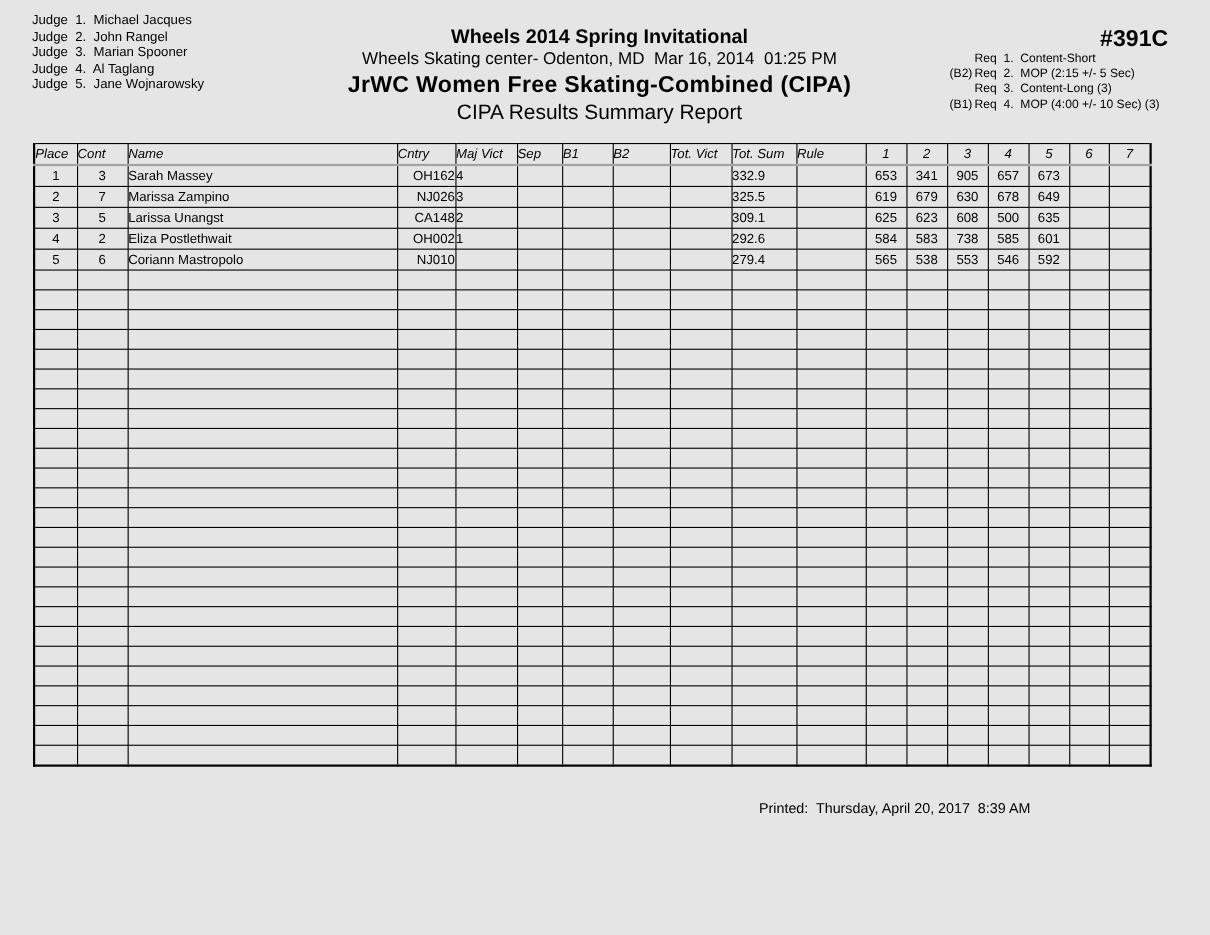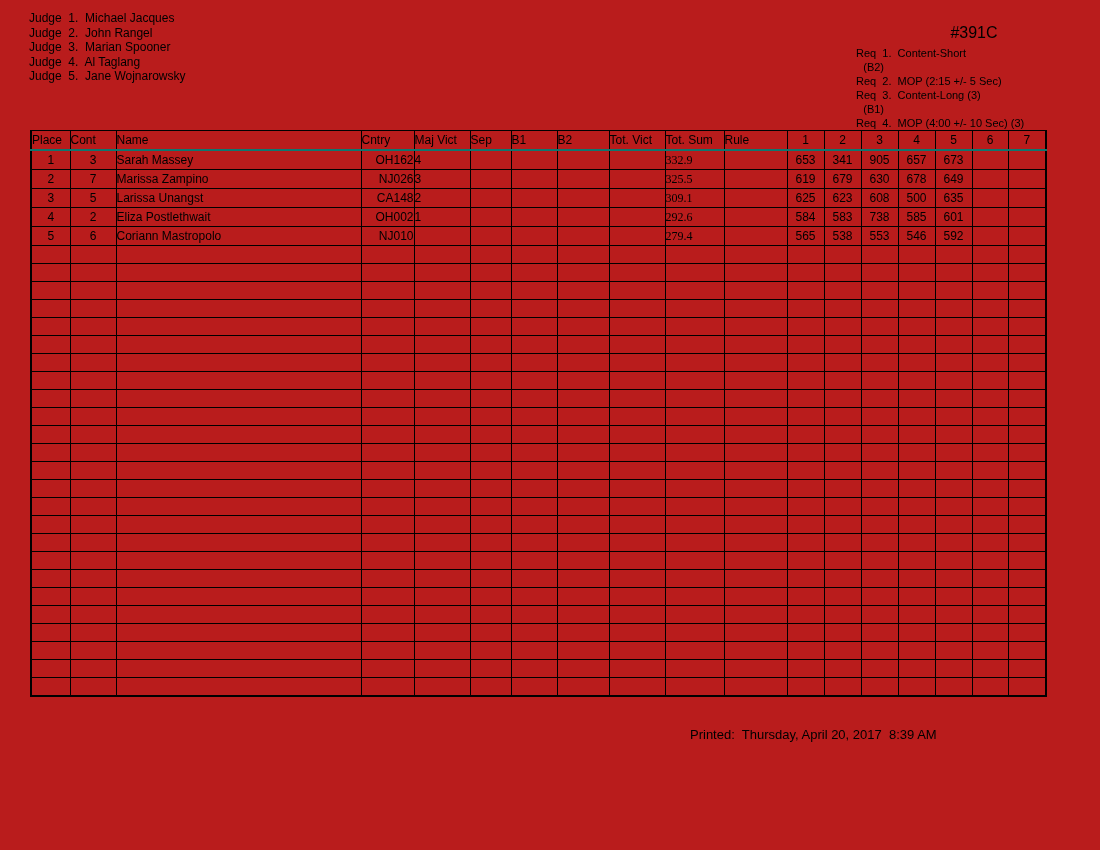--- a/index.html
+++ b/index.html
@@ -1,21 +1,21 @@
 <!DOCTYPE html>
 <html><head>
 <meta charset="utf-8">
 <style>
   * { box-sizing: border-box; }
   html, body { margin: 0; padding: 0; background: #ffffff; }
   .page {
     position: relative;
     width: 1100px;
     height: 850px;
-    background: #b91c1c;
+    background: #e5e5e5;
     color: #000000;
     font-family: "Liberation Sans", sans-serif;
     overflow: hidden;
   }
   .judges {
     position: absolute;
     left: 29px;
     top: 11px;
     font-size: 12px;
     line-height: 14.5px;
@@ -31,32 +31,32 @@
   .center-header div { white-space: pre; }
   .comp-title   { font-size: 18px; font-weight: bold; line-height: 22px; }
   .venue-line   { font-size: 15.5px; line-height: 20px; }
   .event-title  { font-size: 21px; font-weight: bold; line-height: 27px; letter-spacing: 0.3px; }
   .report-title { font-size: 19px; line-height: 23px; }
   .event-number {
     position: absolute;
     left: 886px;
     top: 24px;
     width: 176px;
-    text-align: center;
-    font-size: 16px;
-    font-weight: normal;
+    text-align: right;
+    font-size: 21px;
+    font-weight: bold;
   }
   .reqs {
     position: absolute;
     left: 856px;
     top: 46px;
     font-size: 11px;
     line-height: 14px;
   }
-  .req-line { display: flex; flex-direction: column; }
+  .req-line { display: flex; }
   .req-prefix { width: 28px; text-align: right; margin-right: 2px; white-space: pre; }
   .req-text { white-space: pre; }
   table.results {
     position: absolute;
     left: 30px;
     top: 130px;
     width: 1015px;
     border-collapse: collapse;
     table-layout: fixed;
     font-size: 12px;
@@ -65,29 +65,29 @@
   }
   table.results th, table.results td {
     border: 1px solid #000;
     height: 18px;
     padding: 0;
     font-weight: normal;
     overflow: hidden;
     white-space: nowrap;
     line-height: 18px;
   }
-  table.results thead th { border-bottom: 2px solid #0f766e; }
+  table.results thead th { border-bottom: 2px solid #a3a3a3; font-style: italic; }
   .hdr-l { text-align: left; padding-left: 4px; }
   .hdr-c { text-align: center; }
   .al-c { text-align: center; }
   .al-l { text-align: left; padding-left: 4px; }
   .al-name  { text-align: left; padding-left: 6px; margin-left: 21px; }
   .al-cntry { text-align: right; padding-left: 5px; }
   .al-maj   { text-align: left; padding-left: 13px; }
-  .al-sum   { text-align: left; padding-left: 8px; font-family: Liberation Serif, serif; }
+  .al-sum   { text-align: left; padding-left: 8px; }
   .footer-printed {
     position: absolute;
     left: 690px;
     top: 727px;
     font-size: 13px;
     white-space: pre;
   }
 </style>
 </head>
 <body>
@@ -95,20 +95,26 @@
 <div class="page">
 
   <div class="judges">
     <div>Judge  1.  Michael Jacques</div>
     <div>Judge  2.  John Rangel</div>
     <div>Judge  3.  Marian Spooner</div>
     <div>Judge  4.  Al Taglang</div>
     <div>Judge  5.  Jane Wojnarowsky</div>
   </div>
 
+  <div class="center-header">
+    <div class="comp-title">Wheels 2014 Spring Invitational</div>
+    <div class="venue-line">Wheels Skating center- Odenton, MD  Mar 16, 2014  01:25 PM</div>
+    <div class="event-title">JrWC Women Free Skating-Combined (CIPA)</div>
+    <div class="report-title">CIPA Results Summary Report</div>
+  </div>
 
   <div class="event-number">#391C</div>
 
   <div class="reqs">
     <div class="req-line">
       <span class="req-prefix"></span>
       <span class="req-text">Req  1.  Content-Short</span>
     </div>
     <div class="req-line">
       <span class="req-prefix">(B2)</span>

